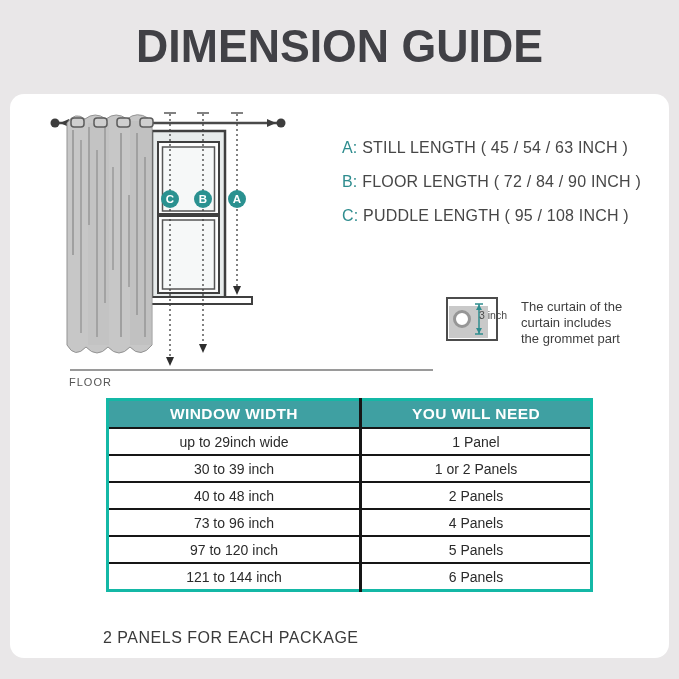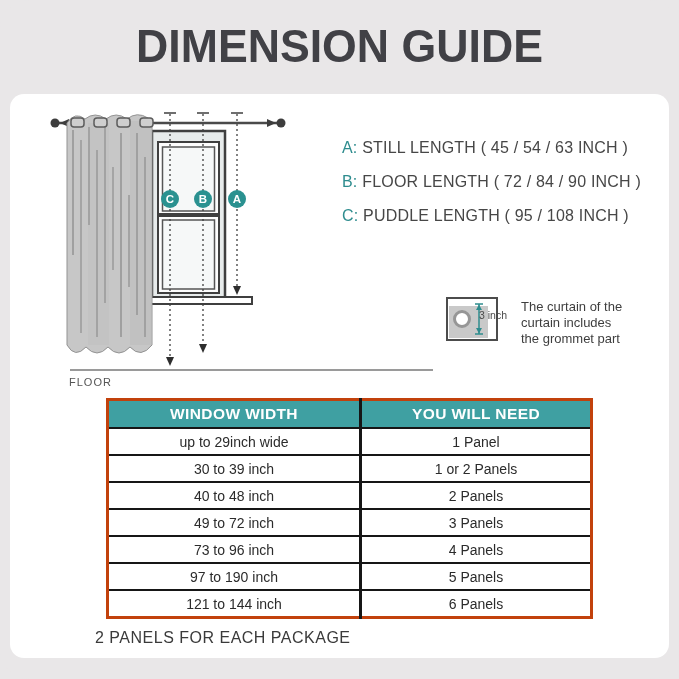--- a/index.html
+++ b/index.html
@@ -1,21 +1,20 @@
 <!DOCTYPE html>
 <html><head>
 <meta charset="utf-8">
 <style>
   html,body{margin:0;padding:0;background:#e9e7e8;}
   .stage{
     position:relative;width:679px;height:679px;overflow:hidden;
     background:#e9e7e8;
     font-family:"Liberation Sans", sans-serif;
     color:#3f3f42;
-    border-radius:29px;
   }
   .page-title{
     position:absolute;top:20px;left:0;width:679px;height:52px;
     text-align:center;font-size:47px;font-weight:bold;color:#414146;
     transform:scaleX(0.95);transform-origin:center;
     letter-spacing:0px;line-height:52px;white-space:nowrap;
   }
   .card{
     position:absolute;left:10px;top:94px;width:659px;height:564px;
     background:#ffffff;border-radius:14px;
@@ -42,33 +41,33 @@
     position:absolute;left:436px;top:345px;font-size:13px;font-weight:600;
     color:#2e8c8e;white-space:nowrap;letter-spacing:0.1px;
   }
   table.panel-table{
     position:absolute;left:106px;top:398px;width:487px;
     border-collapse:collapse;table-layout:fixed;
   }
   table.panel-table th, table.panel-table td{
     border:2px solid #161616;text-align:center;padding:0;
   }
-  table.panel-table{border:3px solid #c2410c;}
+  table.panel-table{border:3px solid #14b8a6;}
   table.panel-table th{
     background:#3fa0a2;color:#ffffff;font-size:15.5px;font-weight:bold;
     height:26px;letter-spacing:0.4px;
   }
   table.panel-table td{
     background:#ffffff;color:#2b2b2b;font-size:14px;height:25px;
   }
   table.panel-table th:first-child, table.panel-table td:first-child{
     border-right:3px solid #161616;width:250px;
   }
   .footer-note{
-    position:absolute;left:95px;top:629px;font-size:16px;color:#3a3a3a;
+    position:absolute;left:103px;top:629px;font-size:16px;color:#3a3a3a;
     letter-spacing:0.5px;white-space:nowrap;
   }
 </style>
 </head>
 <body>
 
 <div class="stage">
 
   <div class="page-title">DIMENSION GUIDE</div>
 
@@ -186,29 +185,25 @@
       </tr>
       <tr>
         <td>30 to 39 inch</td>
         <td>1 or 2 Panels</td>
       </tr>
       <tr>
         <td>40 to 48 inch</td>
         <td>2 Panels</td>
       </tr>
       <tr>
-        <td>49 to 72 inch</td>
-        <td>3 Panels</td>
-      </tr>
-      <tr>
         <td>73 to 96 inch</td>
         <td>4 Panels</td>
       </tr>
       <tr>
-        <td>97 to 190 inch</td>
+        <td>97 to 120 inch</td>
         <td>5 Panels</td>
       </tr>
       <tr>
         <td>121 to 144 inch</td>
         <td>6 Panels</td>
       </tr>
     </tbody>
   </table>
 
   <div class="footer-note">2 PANELS FOR EACH PACKAGE</div>

